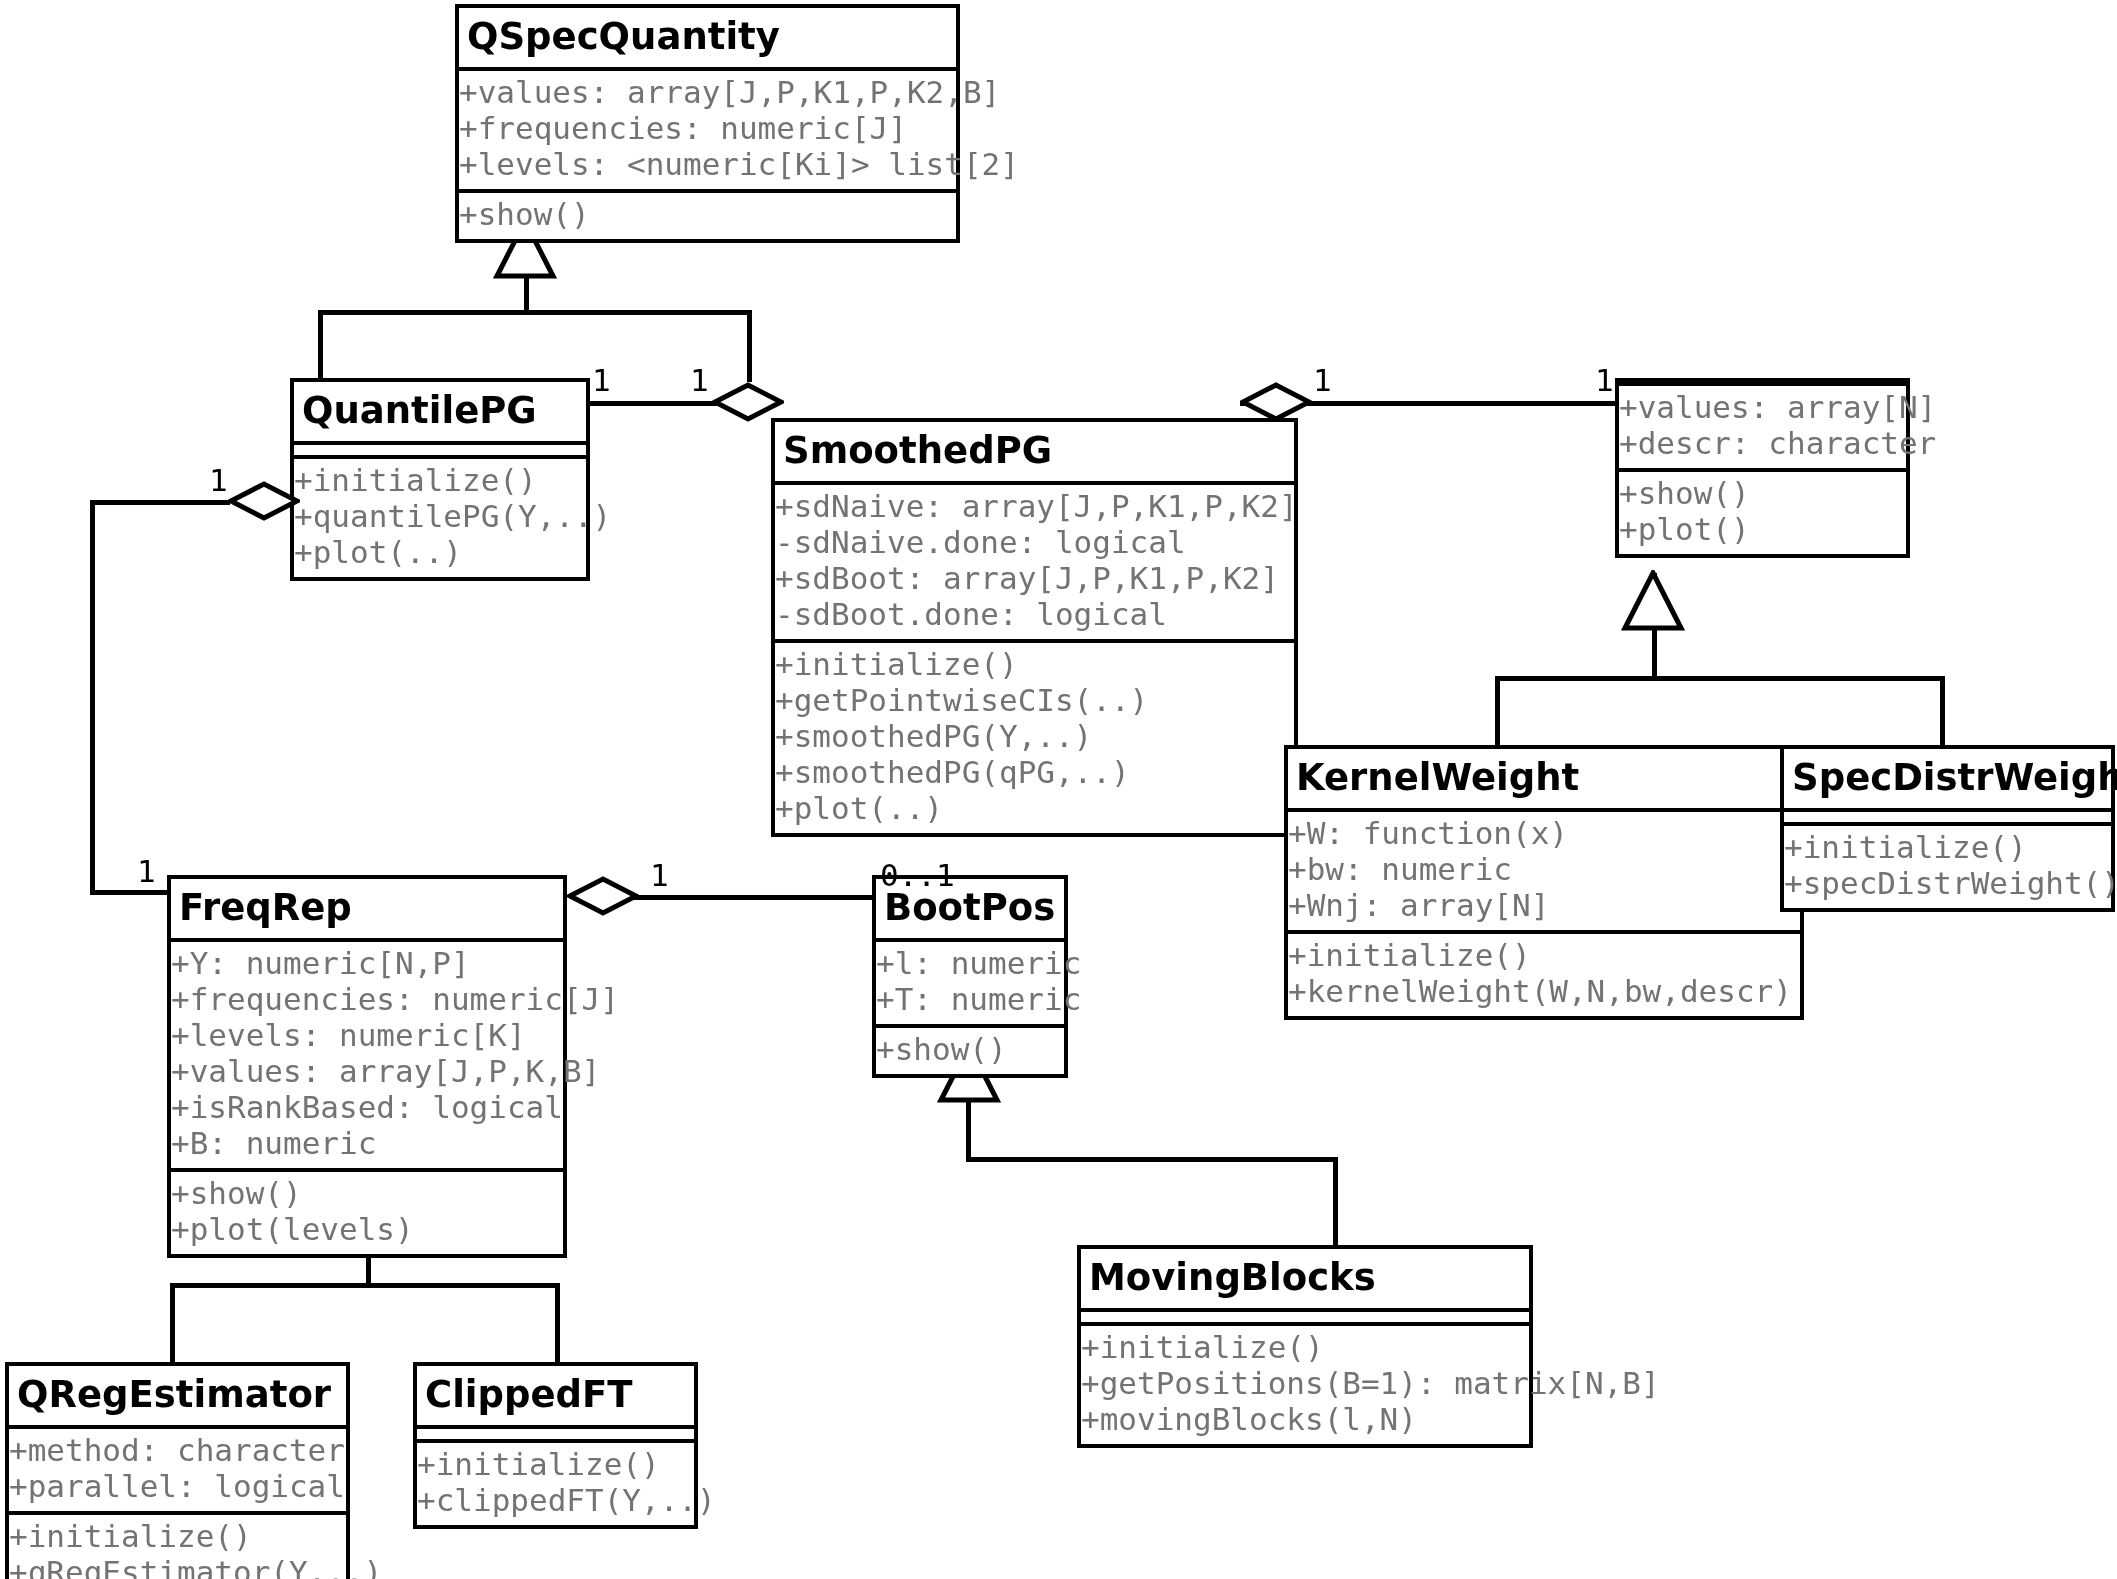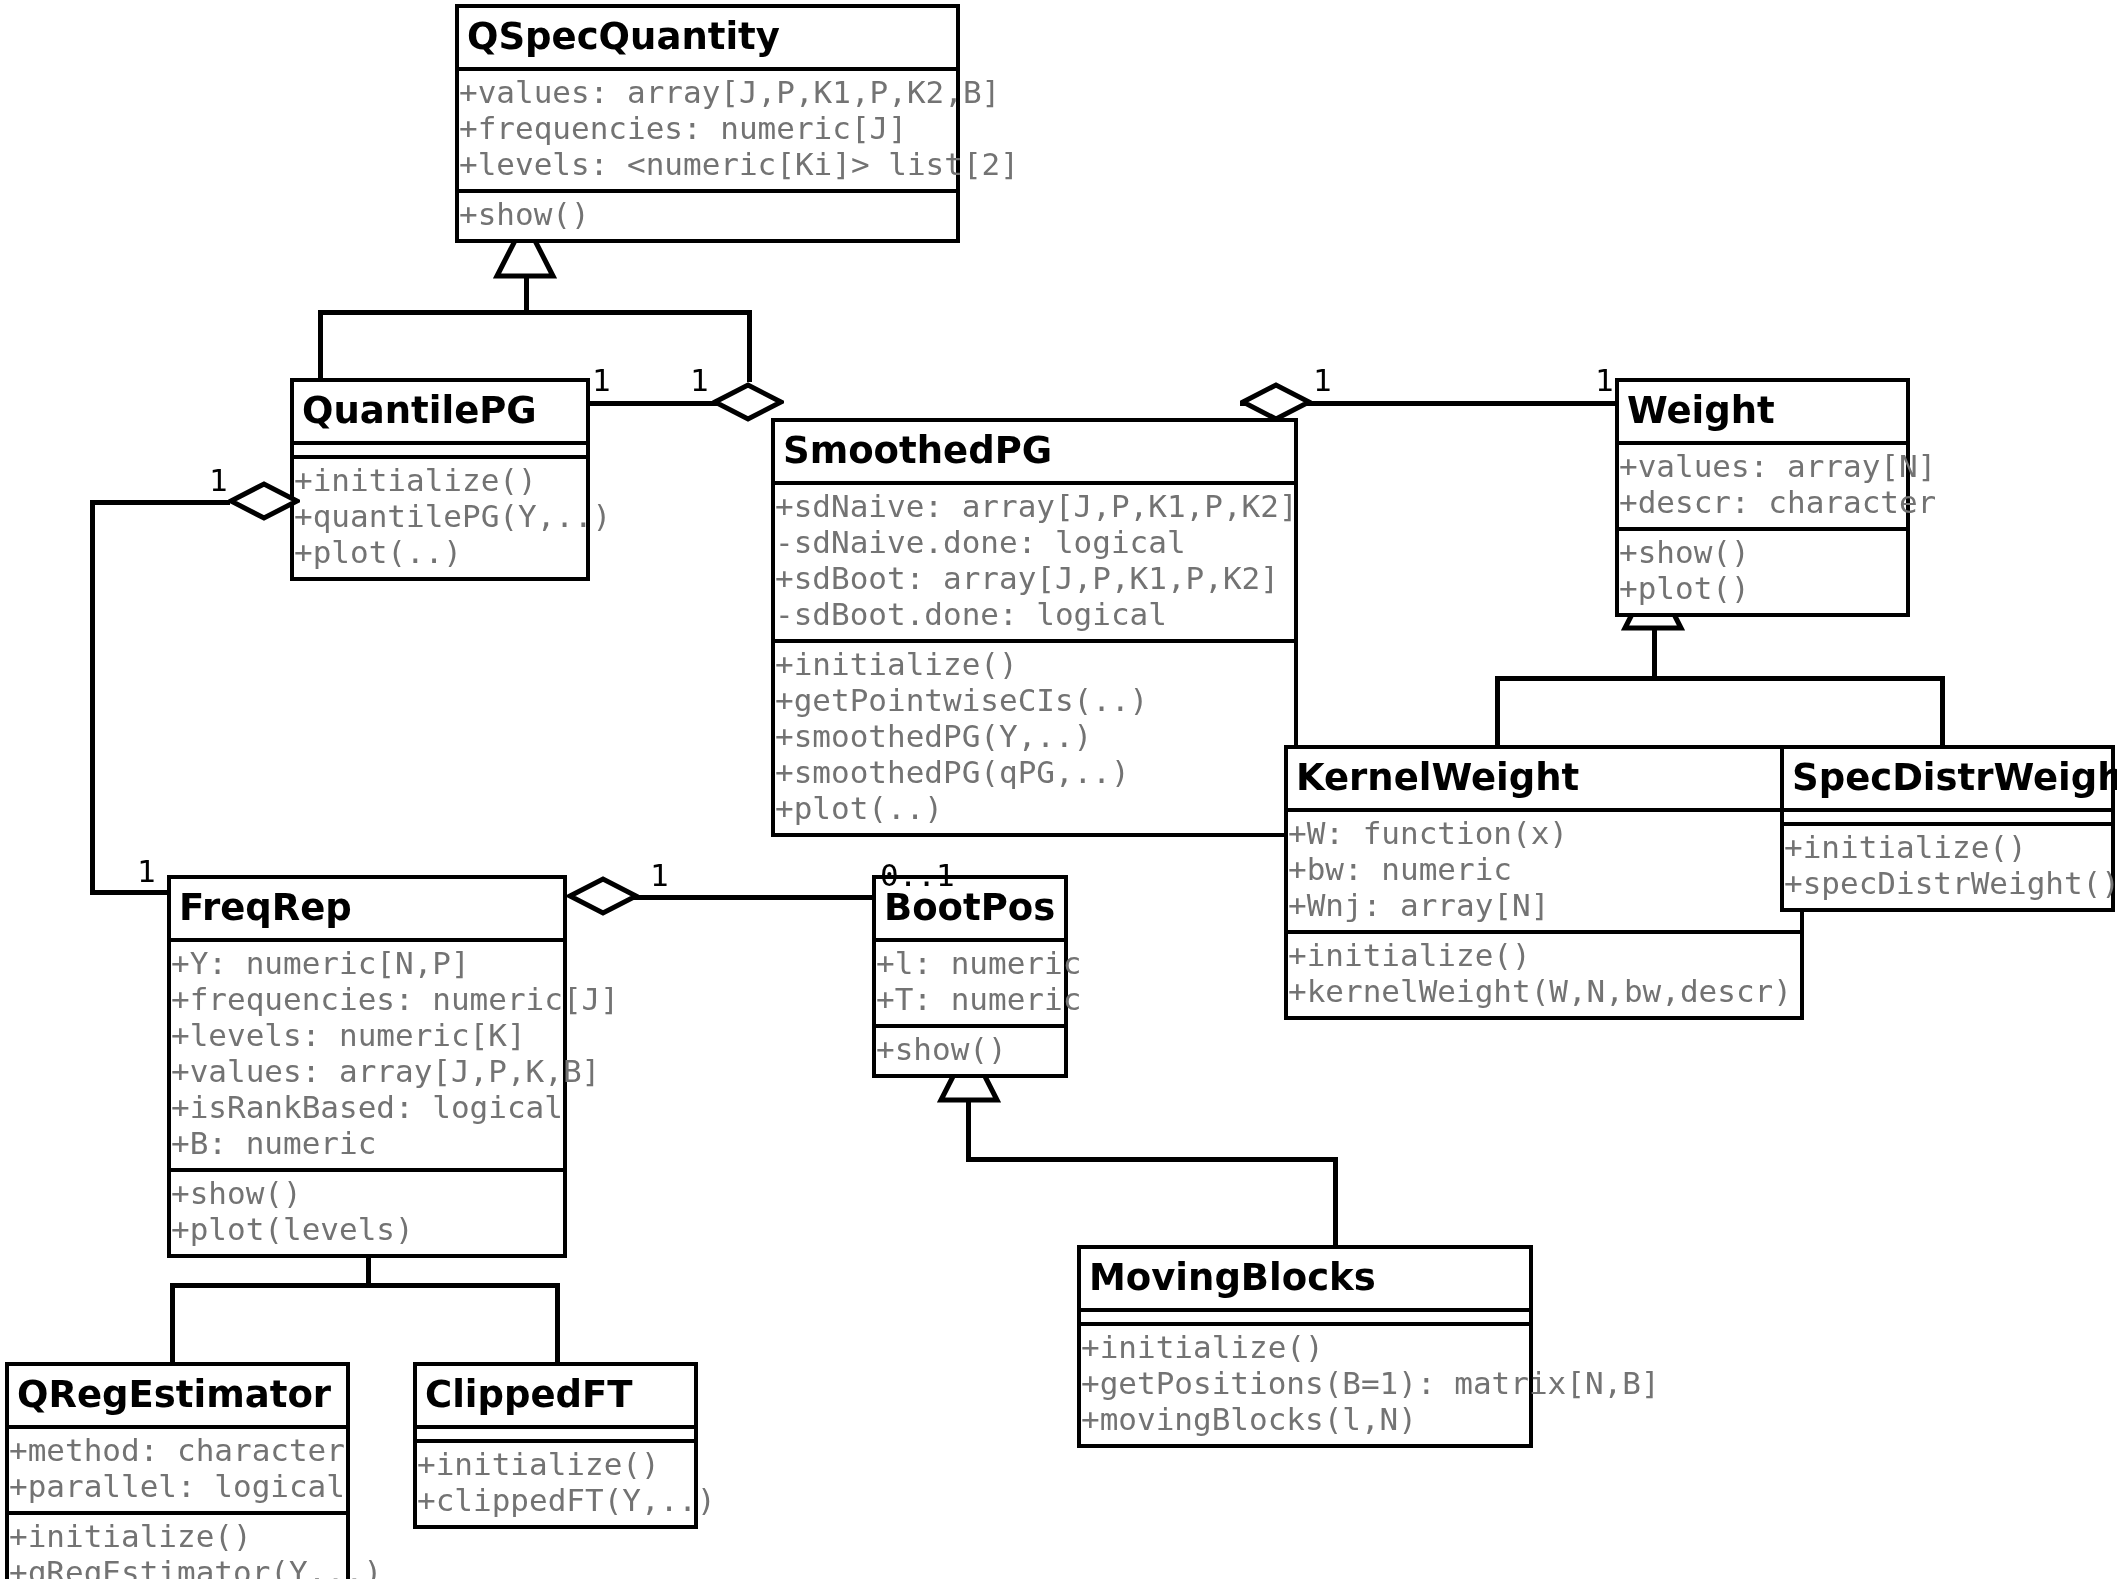--- a/index.html
+++ b/index.html
@@ -212,21 +212,20 @@
     <div class="uml-compartment">
       <div class="uml-line">+initialize()</div>
       <div class="uml-line">+getPointwiseCIs(..)</div>
       <div class="uml-line">+smoothedPG(Y,..)</div>
       <div class="uml-line">+smoothedPG(qPG,..)</div>
       <div class="uml-line">+plot(..)</div>
     </div>
   </div>
 
   <div class="uml-class" style="left:1615px; top:378px; width:295px;">
-    <div class="uml-name">Weight</div>
     <div class="uml-sep"></div>
     <div class="uml-compartment">
       <div class="uml-line">+values: array[N]</div>
       <div class="uml-line">+descr: character</div>
     </div>
     <div class="uml-sep"></div>
     <div class="uml-compartment">
       <div class="uml-line">+show()</div>
       <div class="uml-line">+plot()</div>
     </div>

